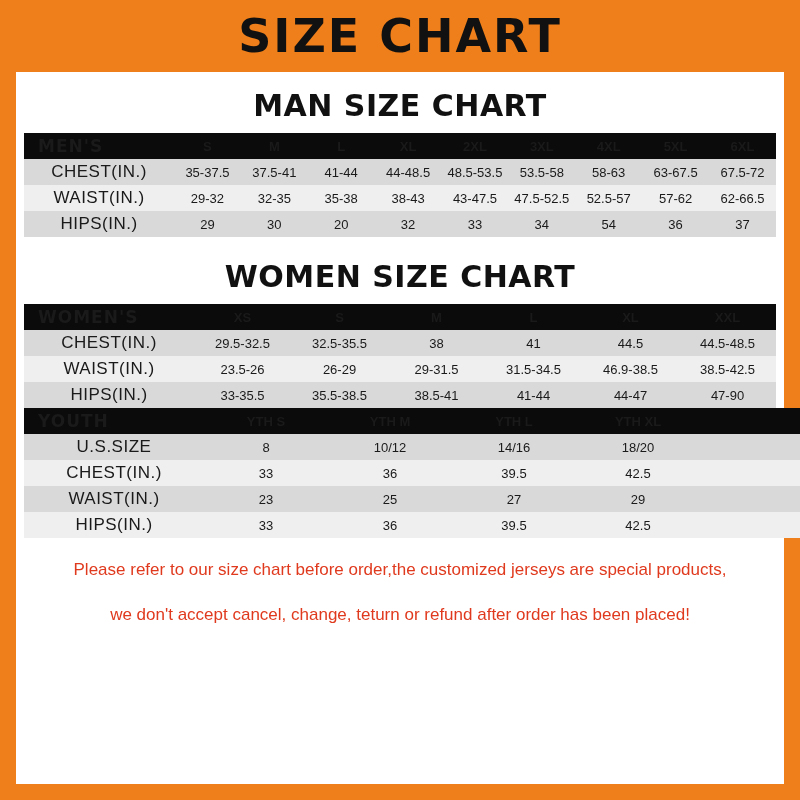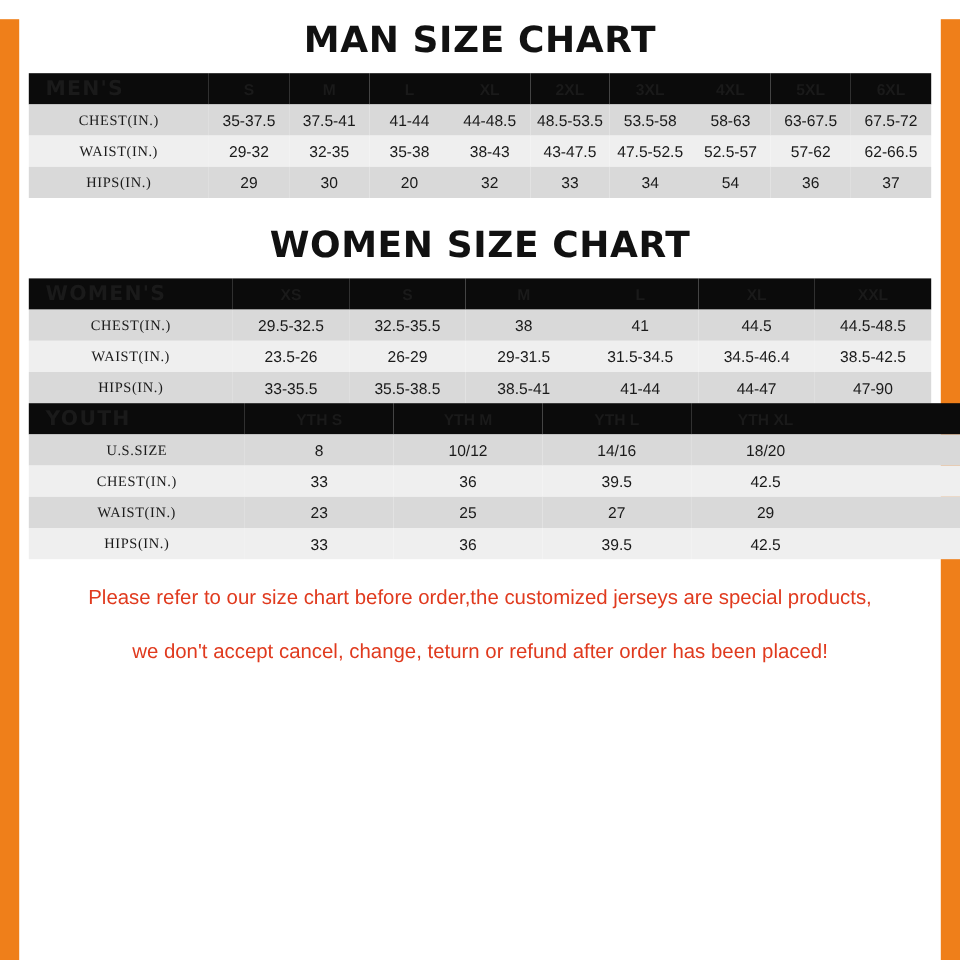--- a/index.html
+++ b/index.html
@@ -81,38 +81,40 @@
     font-size: 17px;
     letter-spacing: 1px;
     text-align: left;
     padding-left: 14px;
   }
   tbody tr.odd td { background: #d9d9d9; }
   tbody tr.even td { background: #efefef; }
   tbody td.rowlabel {
     font-weight: normal;
     letter-spacing: 0.5px;
-    font-size: 12px;
-    font-family: Liberation Serif, serif;
+    font-size: 17px;
   }
   .note {
     margin: 18px 10px 0 10px;
     text-align: center;
     color: #e03a1e;
     font-size: 17px;
     line-height: 1.45;
     font-family: "Liberation Sans", sans-serif;
   }
   .note div { white-space: nowrap; margin-top: 20px; }
 </style>
 </head>
 <body>
 
 <div class="page">
 
+  <div class="banner">
+    <div class="banner-title">SIZE CHART</div>
+  </div>
 
   <div class="content">
 
     <section class="sec-man">
       <h2 class="section-title">MAN SIZE CHART</h2>
       <table class="sizetable">
         <colgroup>
           <col style="width:150px">
           <col span="9">
         </colgroup>
@@ -198,21 +200,21 @@
             <td>41</td>
             <td>44.5</td>
             <td>44.5-48.5</td>
           </tr>
           <tr class="even">
             <td class="rowlabel">WAIST(IN.)</td>
             <td>23.5-26</td>
             <td>26-29</td>
             <td>29-31.5</td>
             <td>31.5-34.5</td>
-            <td>34.5-46.4</td>
+            <td>46.9-38.5</td>
             <td>38.5-42.5</td>
           </tr>
           <tr class="odd">
             <td class="rowlabel">HIPS(IN.)</td>
             <td>33-35.5</td>
             <td>35.5-38.5</td>
             <td>38.5-41</td>
             <td>41-44</td>
             <td>44-47</td>
             <td>47-90</td>

